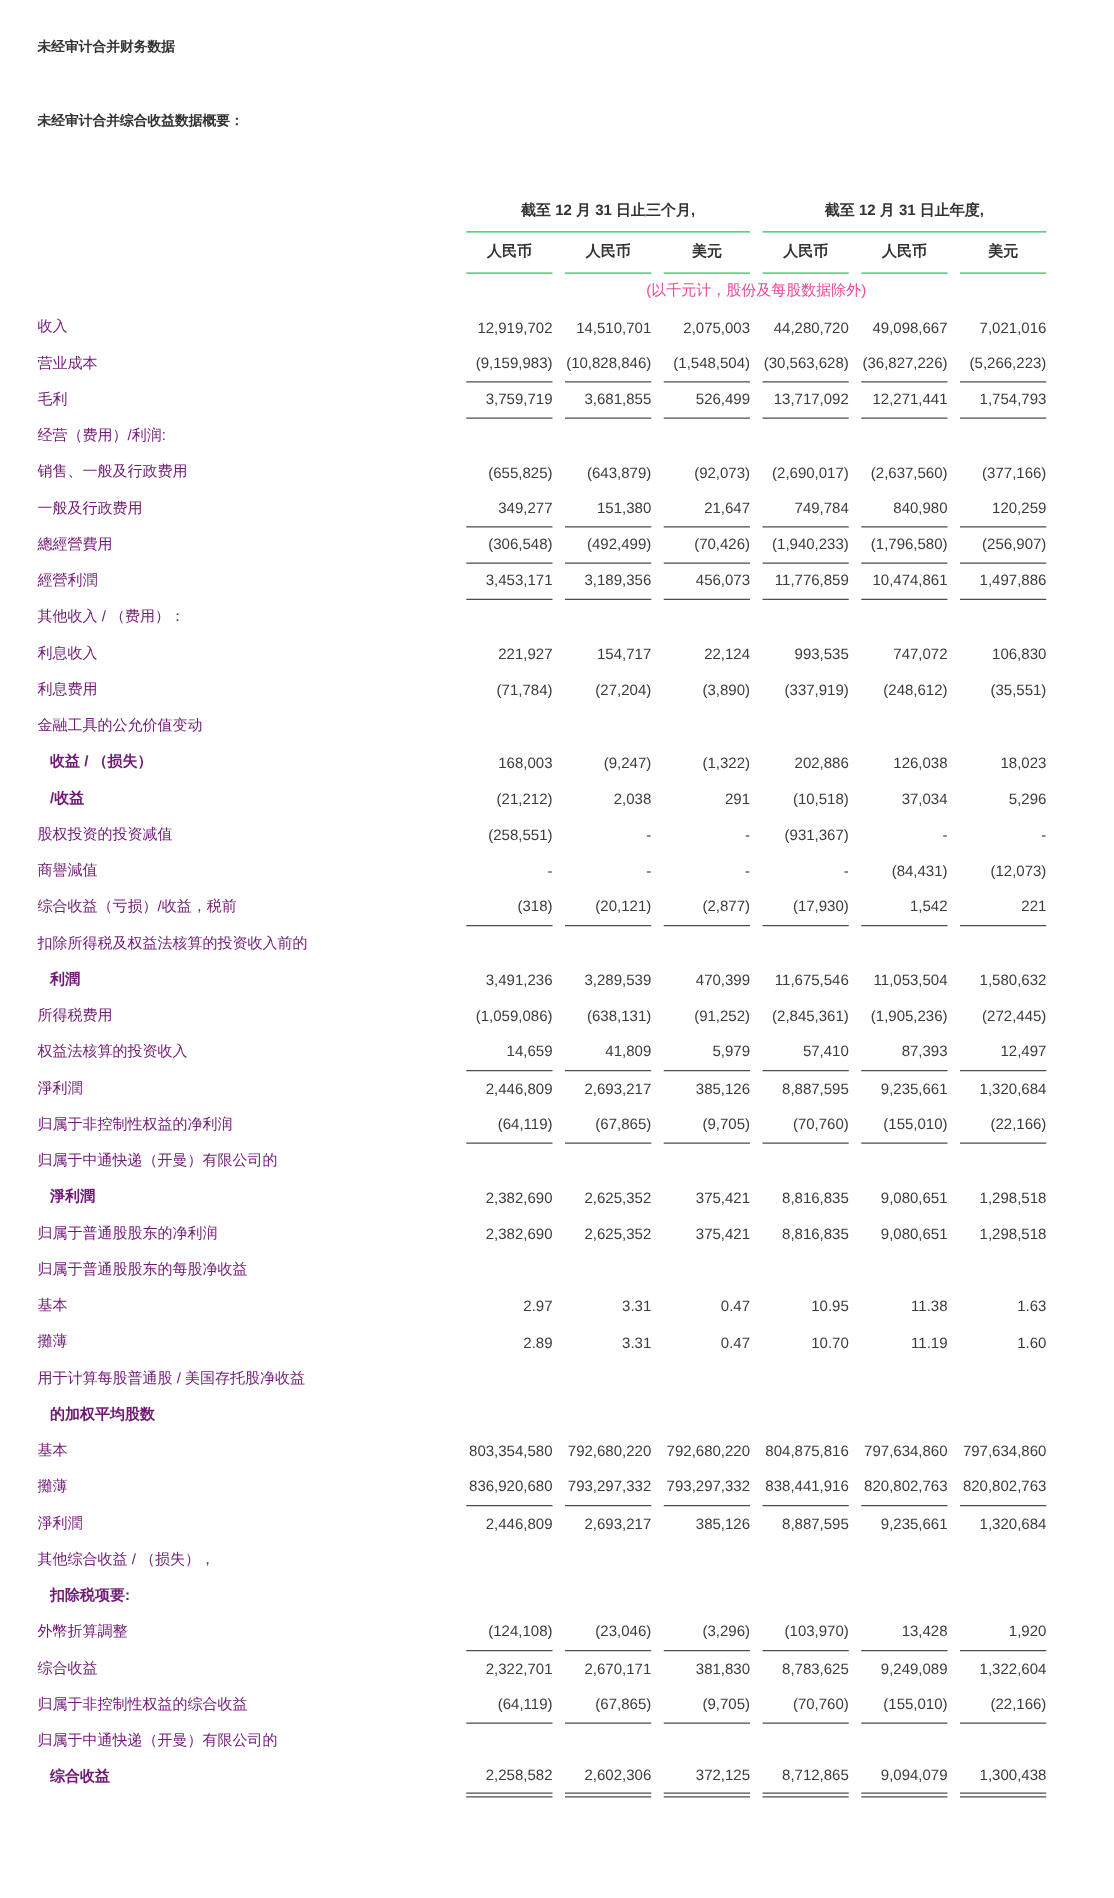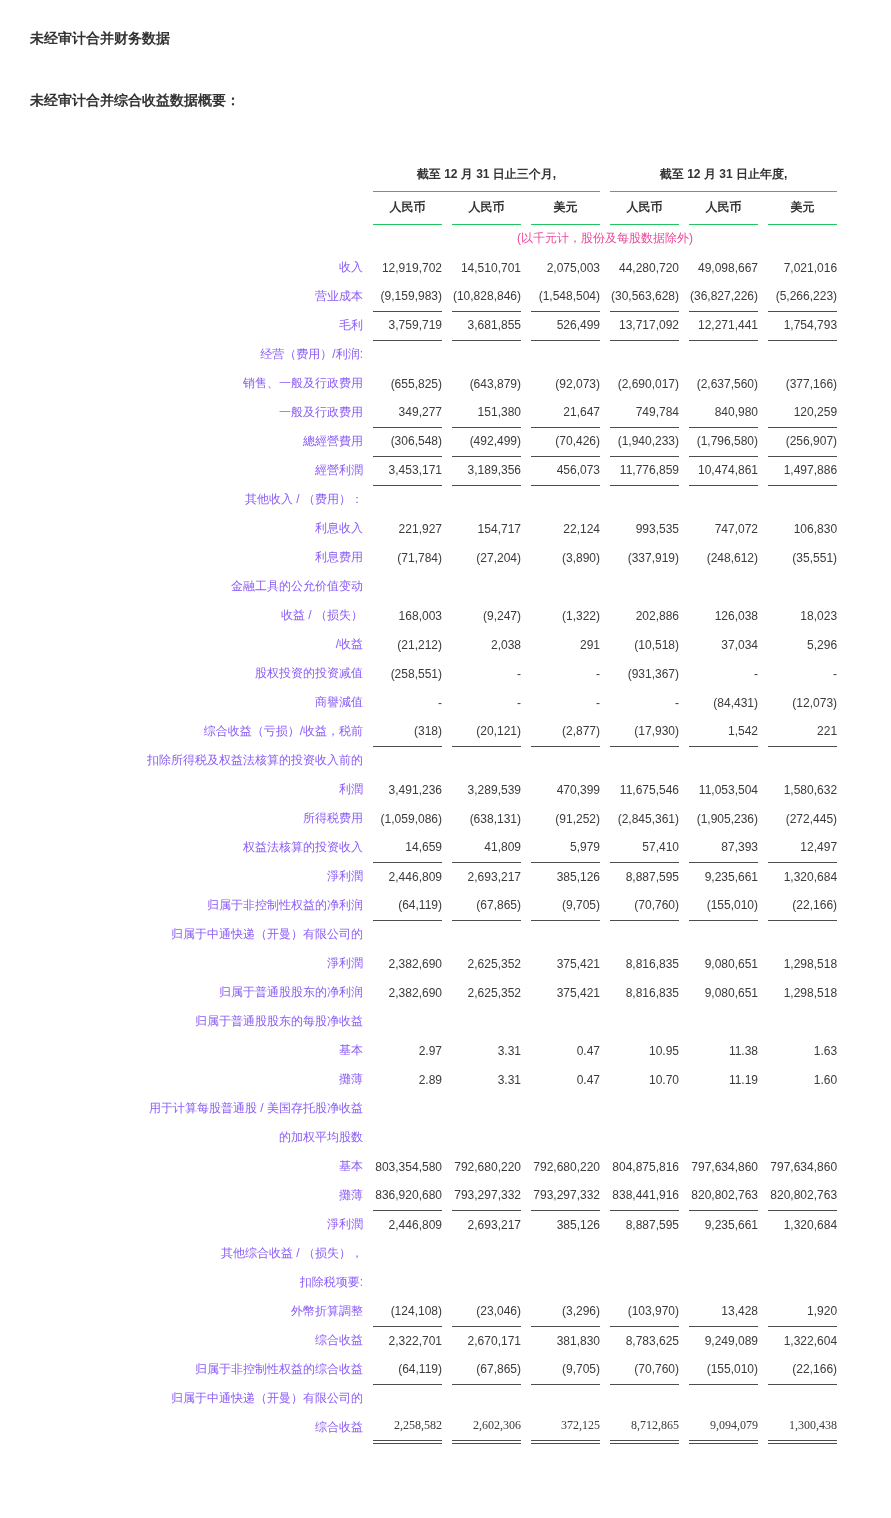--- a/index.html
+++ b/index.html
@@ -3,51 +3,51 @@
 <meta charset="utf-8">
 <style>
   html,body { margin:0; padding:0; }
   body {
     width:891px; height:1518px; overflow:hidden;
     background:#ffffff; color:#3b3b3b;
     font-family:"Liberation Sans","DejaVu Sans",sans-serif;
     font-size:12px;
   }
   .page { padding:24px 30px 0 30px; }
-  .doc-title { font-weight:bold; font-size:14px; color:#333; margin:0; }
+  .doc-title { font-weight:bold; font-size:11px; color:#333; margin:0; }
   .doc-title.first { margin-top:6px; }
   .doc-title.second { margin-top:44px; }
 
   table.fin { border-collapse:collapse; table-layout:fixed; margin-top:48px; width:807px; }
   table.fin td { padding:0; vertical-align:middle; }
 
   
   tr.hrow td { height:33px; }
   .hcell {
     height:100%; display:flex; align-items:center; justify-content:center;
     font-weight:bold; color:#333; margin-left:10px;
   }
   .hcell.rule { border-bottom:1px solid #22c55e; }
   .note-cell {
     height:29px; display:flex; align-items:center; justify-content:center;
     font-weight:normal; color:#ec4899; margin-left:10px;
   }
 
   
   tbody td { height:29px; }
-  td.lbl { text-align:right; color:#8b5cf6;margin-top:31px; }
+  td.lbl { text-align:left; color:#701a75;margin-top:31px; }
   td.lbl .ltxt { display:block; }
-  td.lbl.ind .ltxt { padding-left:10px; }
+  td.lbl.ind .ltxt { padding-left:10px;font-weight:bold; }
   .vcell {
     height:100%; margin-left:10px;
     display:flex; align-items:center; justify-content:flex-end;
     white-space:nowrap;
   }
   .vcell.rule-b { border-bottom:1px solid #4d4d4d; }
-  .vcell.rule-d { border-bottom:4px double #4d4d4d;font-family:Liberation Serif, serif; }
+  .vcell.rule-d { border-bottom:4px double #4d4d4d; }
 </style>
 </head>
 <body>
 
 <div class="page">
   <p class="doc-title first">未经审计合并财务数据</p>
   <p class="doc-title second">未经审计合并综合收益数据概要：</p>
 
   <table class="fin">
     <colgroup>

